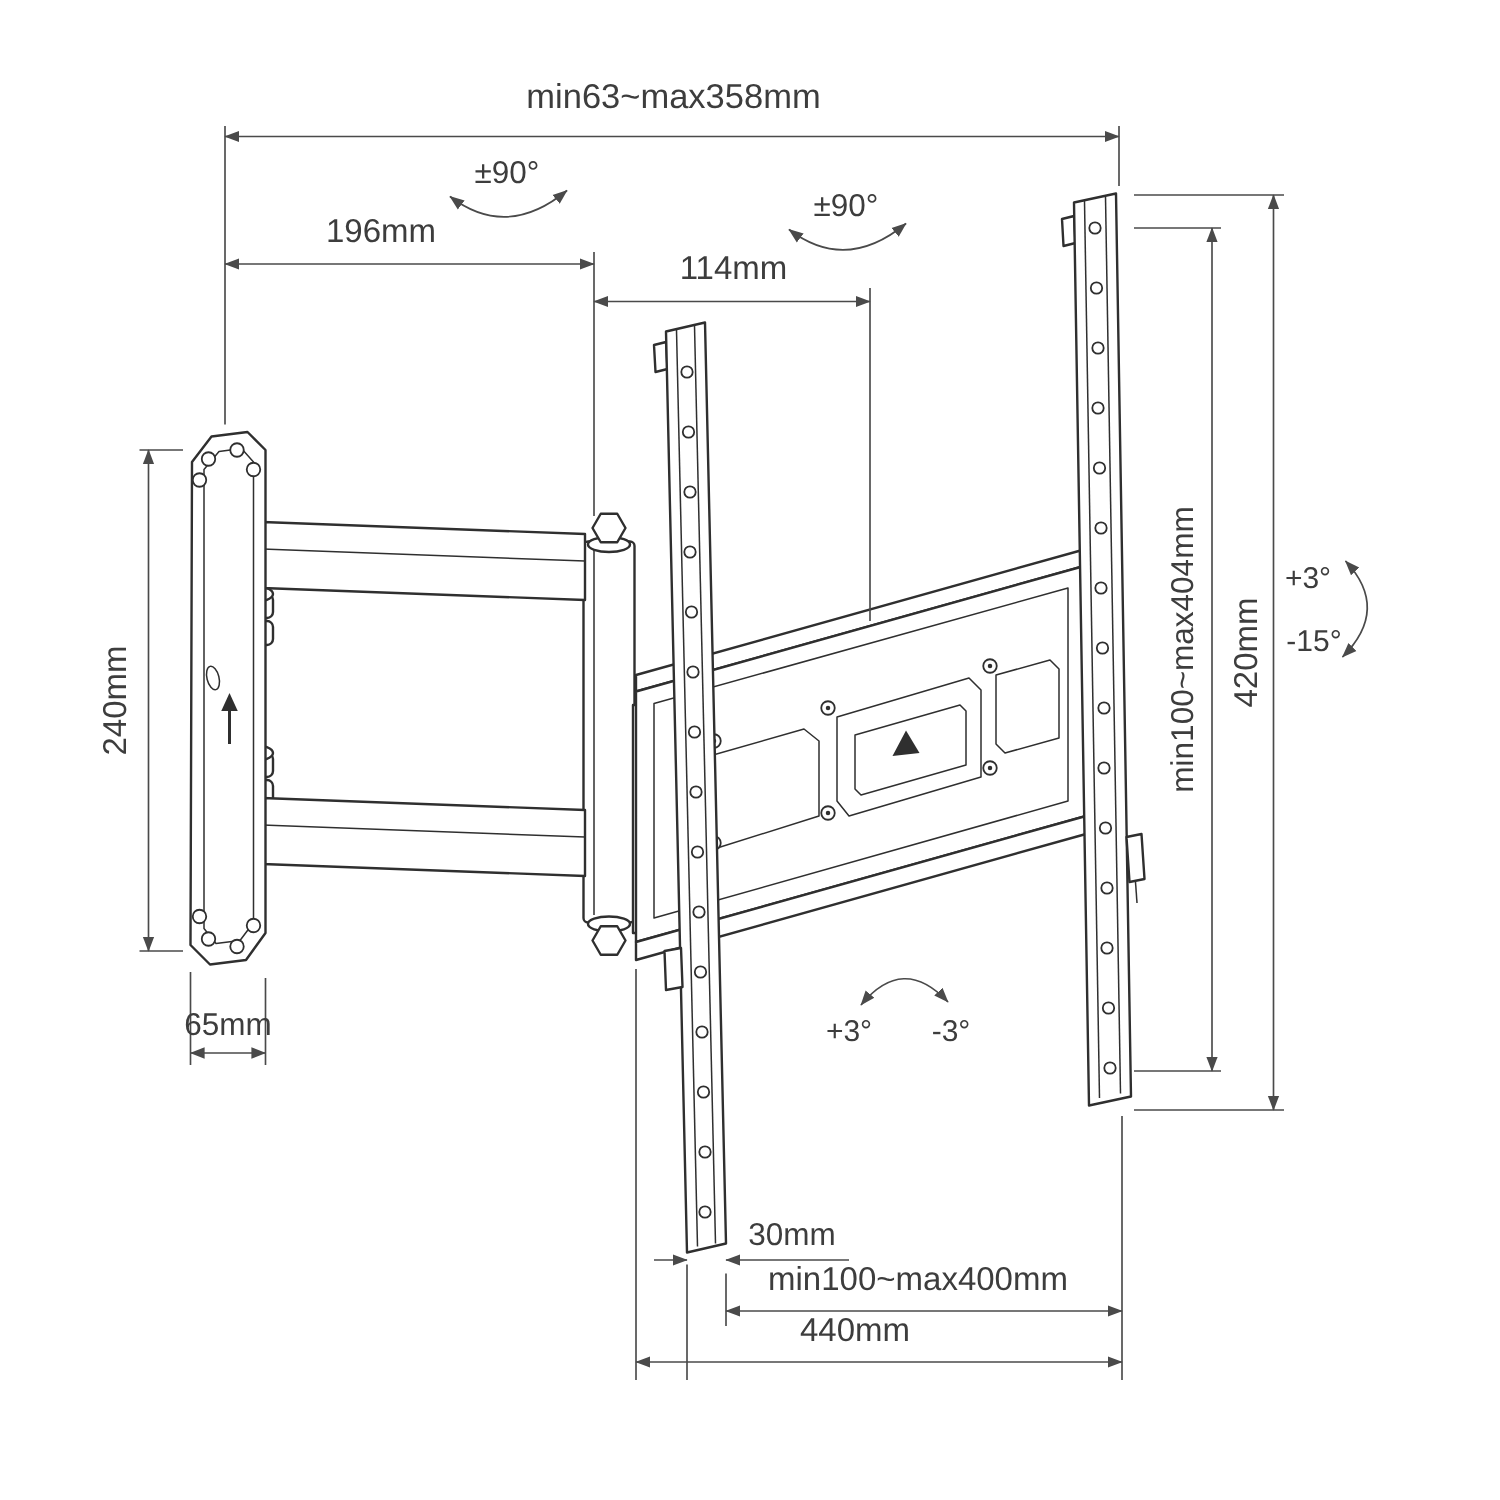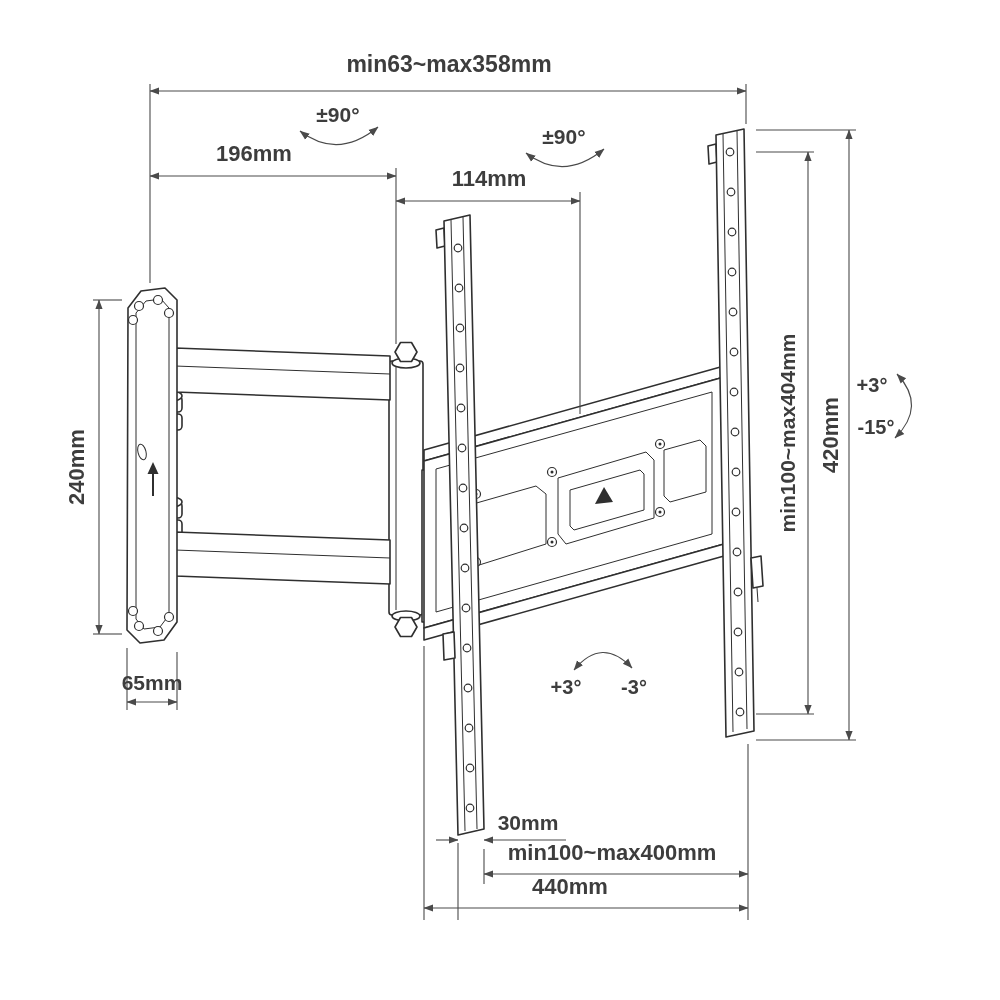--- a/index.html
+++ b/index.html
@@ -7,21 +7,20 @@
     padding: 0;
     background: #ffffff;
   }
   .stage {
     position: relative;
     width: 1000px;
     height: 1000px;
     background: #ffffff;
     overflow: hidden;
     font-family: "Liberation Sans", sans-serif;
-    font-weight: bold;
   }
   svg { display: block; }
 
   .part {
     fill: #ffffff;
     stroke: #2f2f2f;
     stroke-width: 1.6;
     stroke-linejoin: round;
     stroke-linecap: round;
   }

